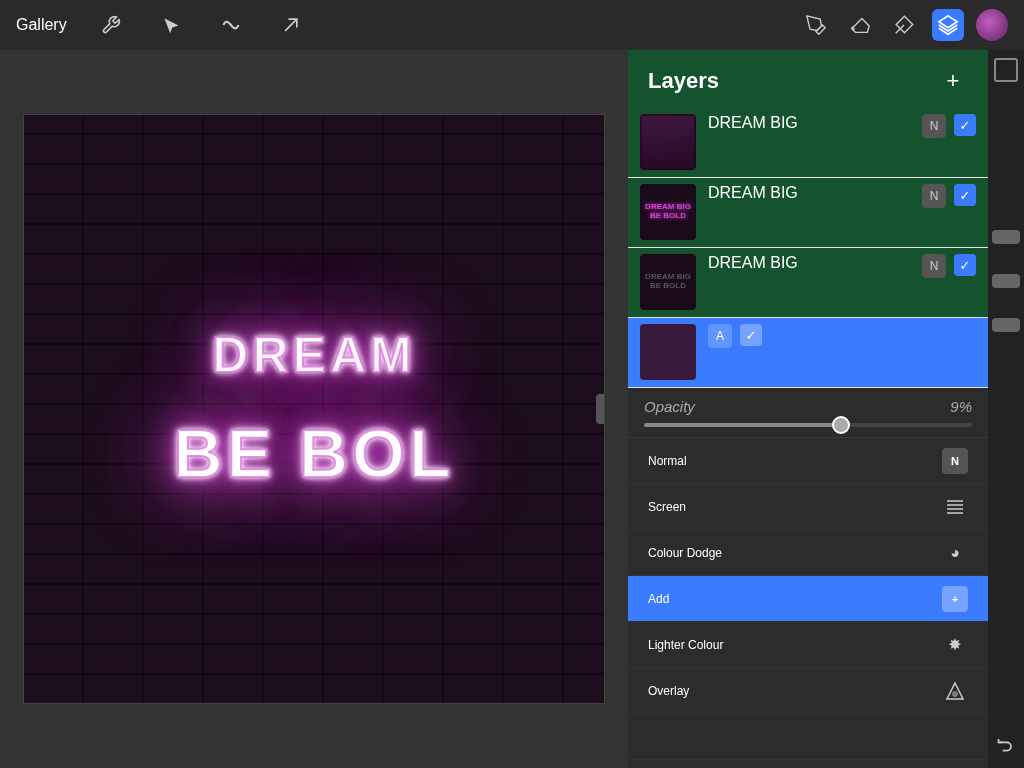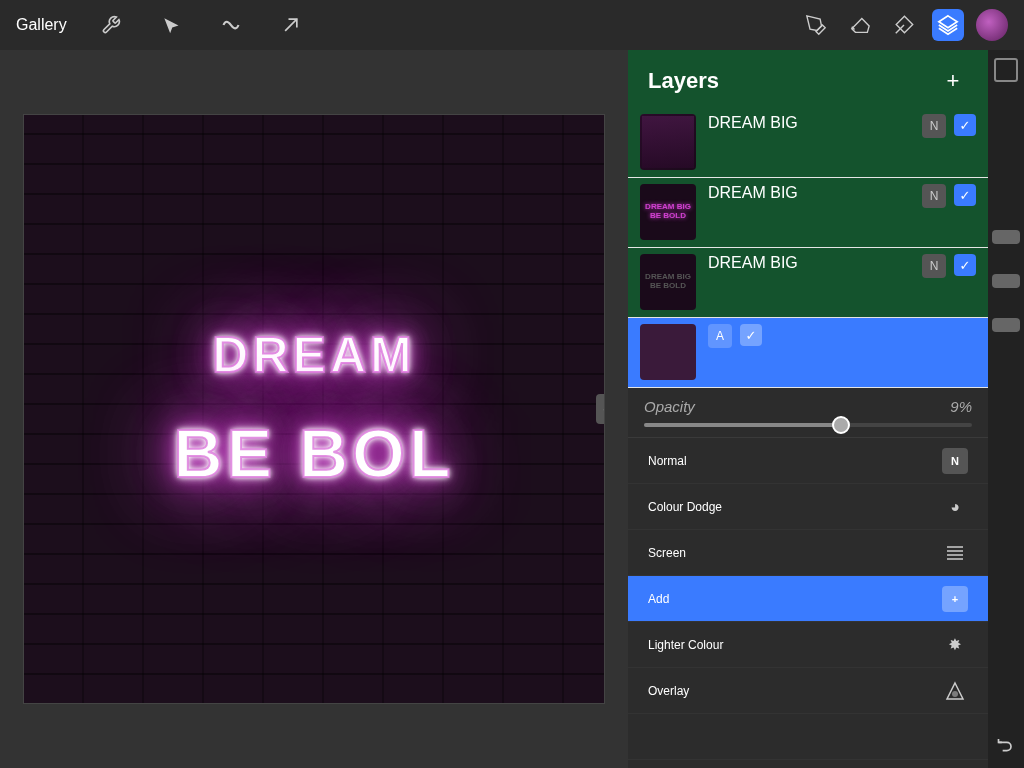--- a/index.html
+++ b/index.html
@@ -542,34 +542,34 @@
 
     <div class="blend-item">
       <span class="blend-item-name">Normal</span>
       <div class="blend-icon">
         <div class="blend-icon-box">N</div>
       </div>
     </div>
 
 
     <div class="blend-item">
-      <span class="blend-item-name">Colour Dodge</span>
-      <div class="blend-icon">◕</div>
-    </div>
-
-    <div class="blend-item">
       <span class="blend-item-name">Screen</span>
       <div class="blend-icon">
         <svg width="20" height="20" viewBox="0 0 20 20" fill="none">
           <line x1="2" y1="4" x2="18" y2="4" stroke="#ccc" stroke-width="1.5"></line>
           <line x1="2" y1="8" x2="18" y2="8" stroke="#ccc" stroke-width="1.5"></line>
           <line x1="2" y1="12" x2="18" y2="12" stroke="#ccc" stroke-width="1.5"></line>
           <line x1="2" y1="16" x2="18" y2="16" stroke="#ccc" stroke-width="1.5"></line>
         </svg>
       </div>
+    </div>
+
+    <div class="blend-item">
+      <span class="blend-item-name">Colour Dodge</span>
+      <div class="blend-icon">◕</div>
     </div>
 
     <div class="blend-item selected">
       <span class="blend-item-name">Add</span>
       <div class="blend-icon">
         <div class="blend-icon-box" style="background:rgba(255,255,255,0.3);">+</div>
       </div>
     </div>
 
     <div class="blend-item">

